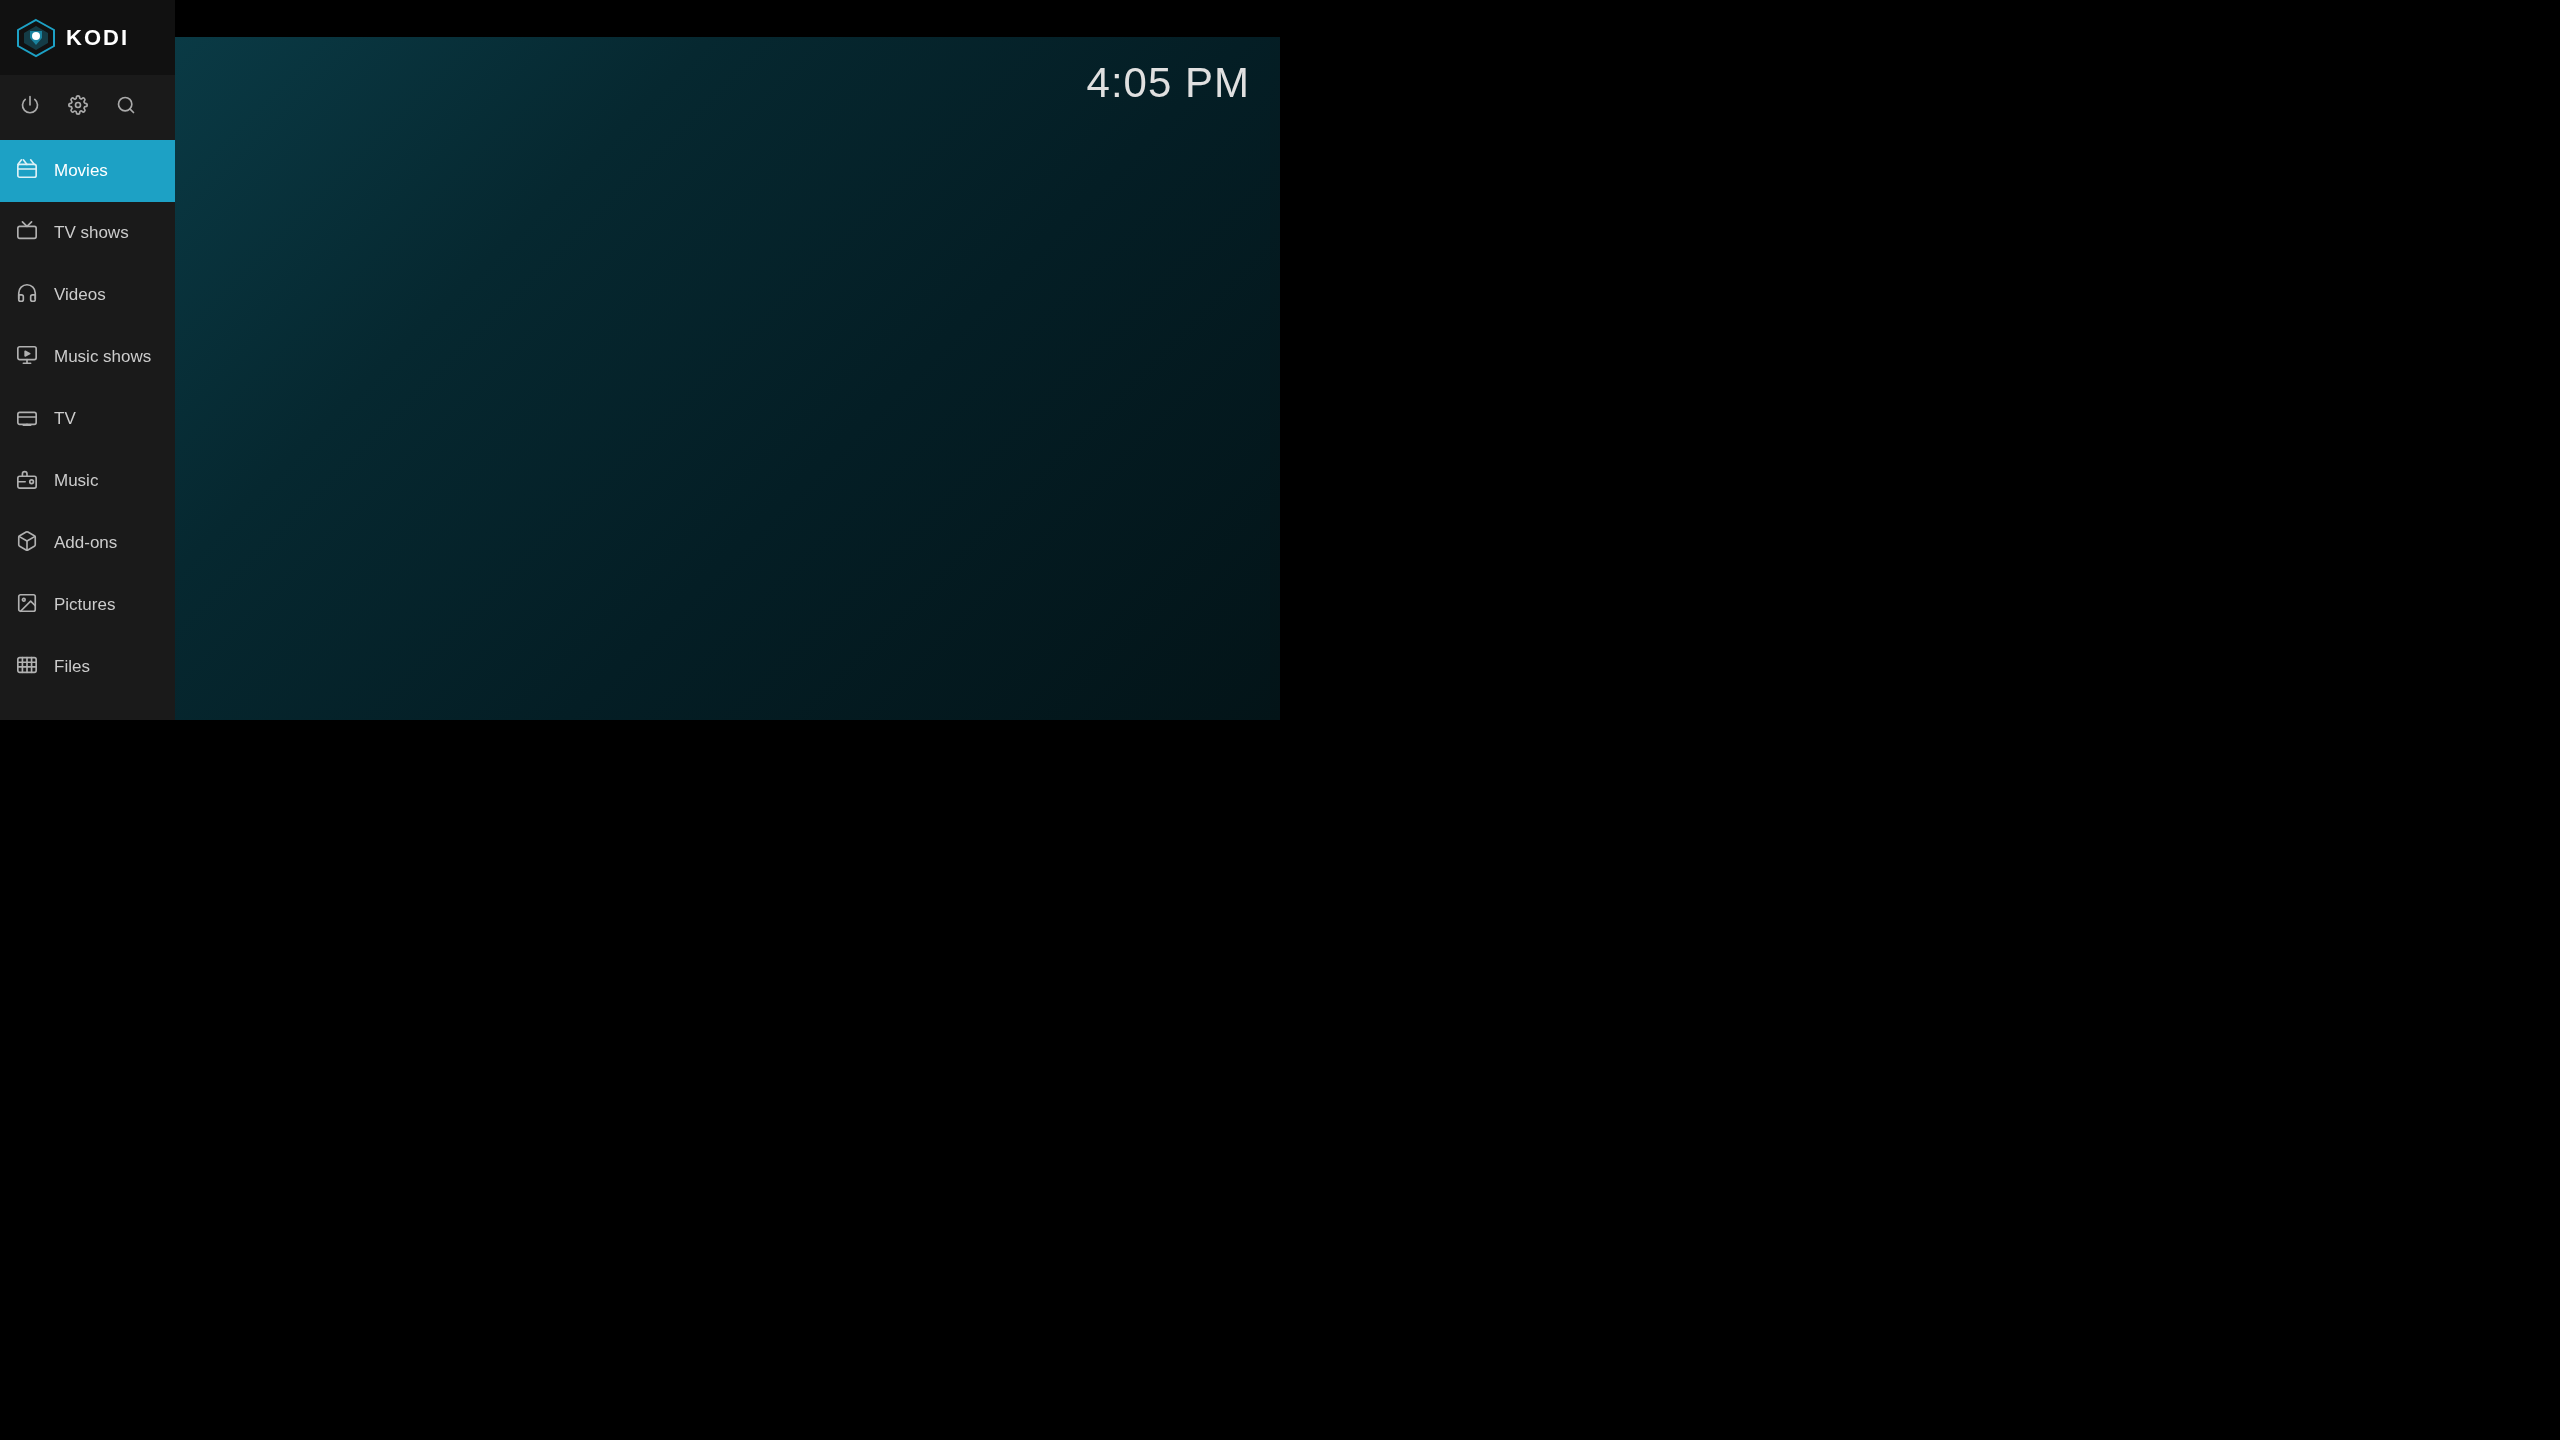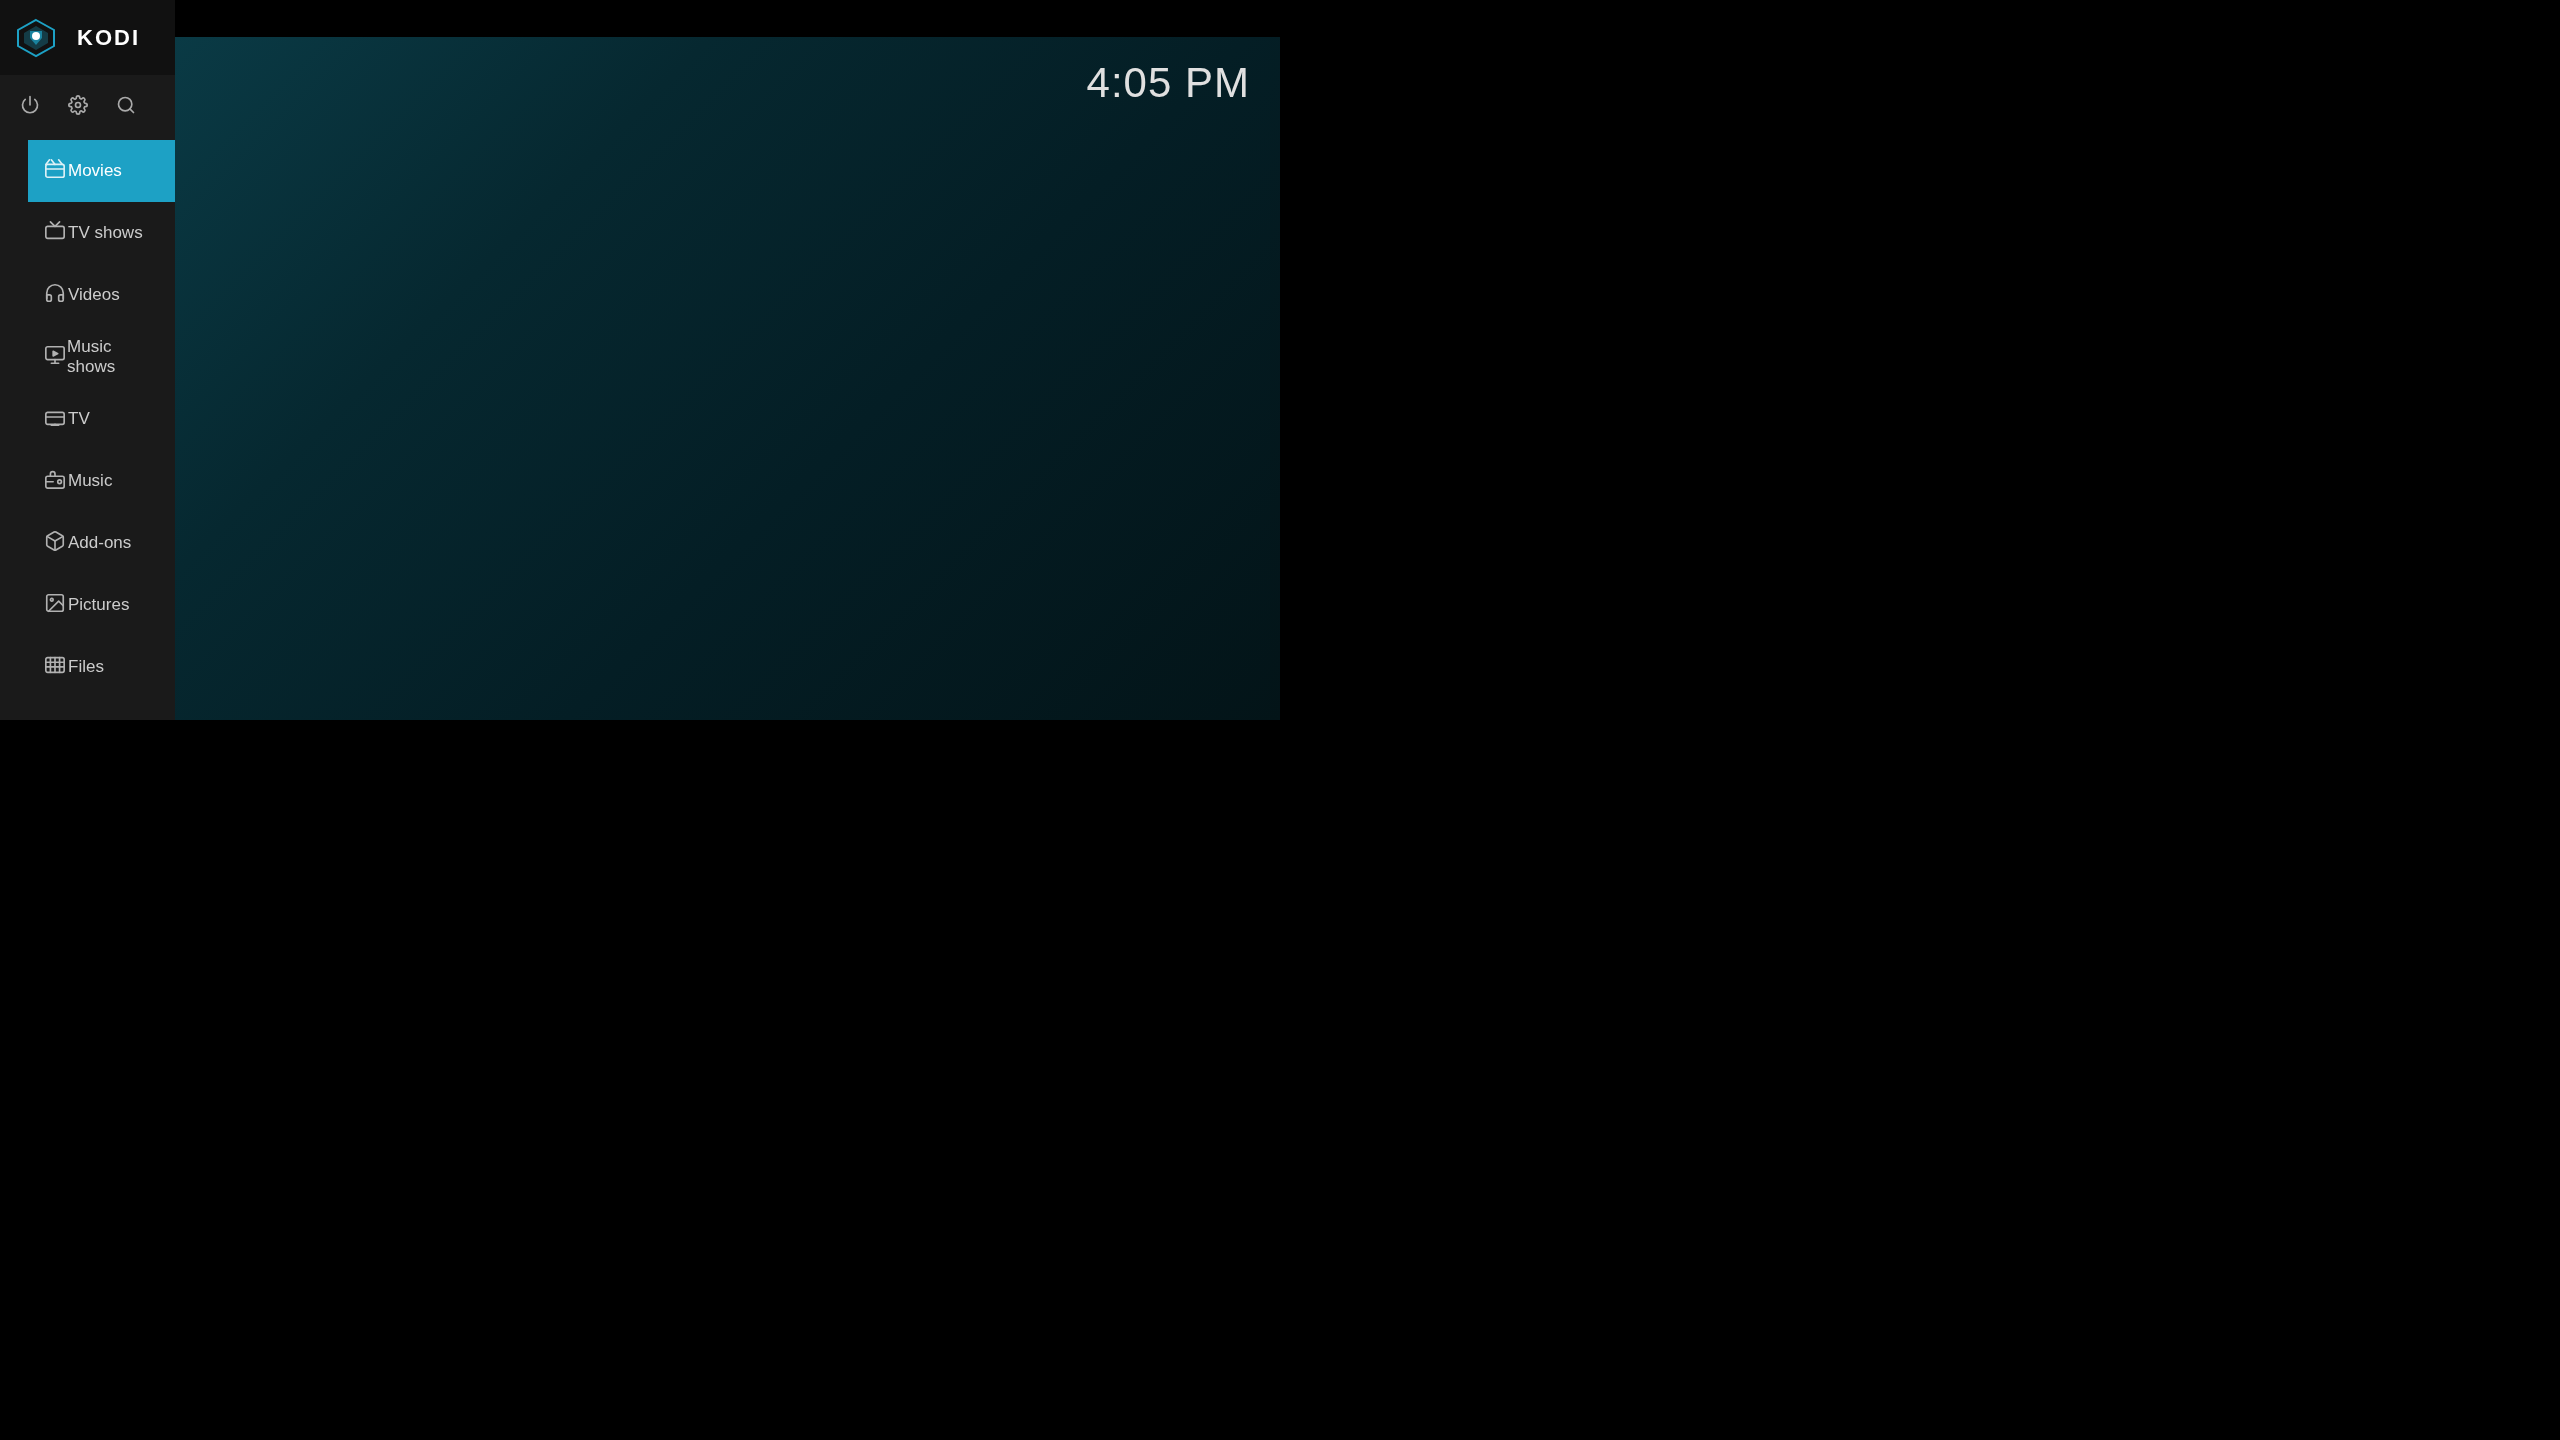--- a/index.html
+++ b/index.html
@@ -28,21 +28,21 @@
       flex-direction: column;
       flex-shrink: 0;
       z-index: 10;
     }
 
     .sidebar-header {
       height: 75px;
       display: flex;
       align-items: center;
       padding: 0 16px;
-      gap: 21px;
+      gap: 10px;
       background: #111;
     }
 
     .kodi-logo {
       width: 40px;
       height: 40px;
     }
 
     .kodi-title {
       color: #fff;
@@ -69,23 +69,23 @@
     .sidebar-nav {
       flex: 1;
       overflow: hidden;
     }
 
     .nav-item {
       display: flex;
       align-items: center;
       height: 62px;
       padding: 0 14px;
+      gap: 14px;
       cursor: pointer;
       color: #ccc;
-      margin-left: 28px;
     }
 
     .nav-item.active {
       background: #1da1c5;
       color: #fff;
     }
 
     .nav-icon {
       width: 26px;
       text-align: center;

